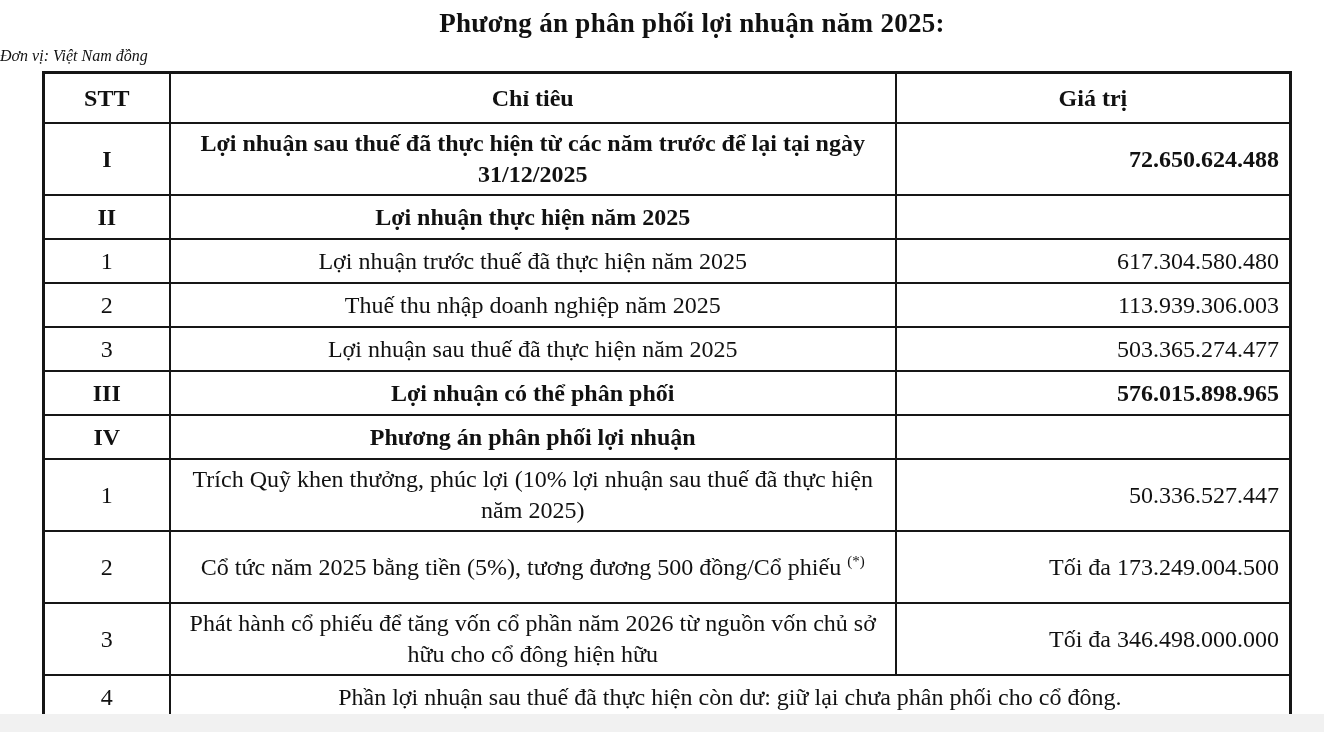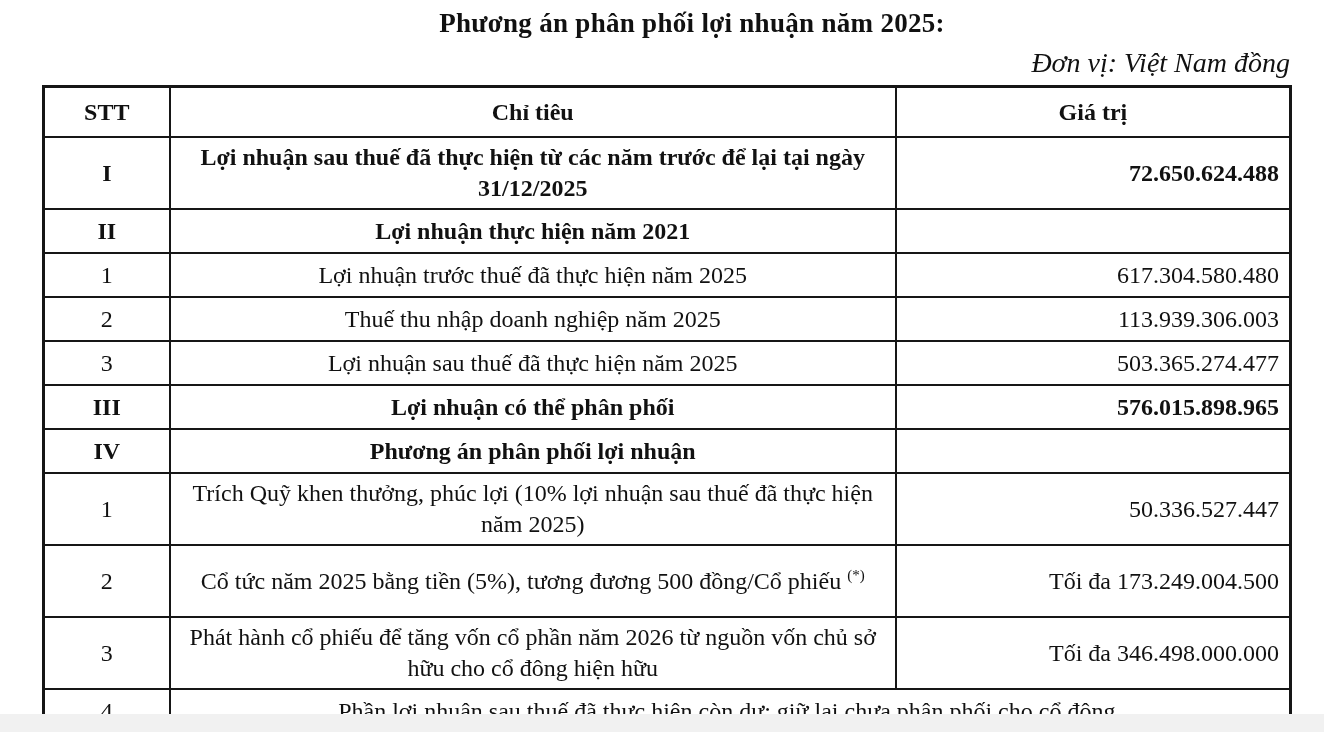--- a/index.html
+++ b/index.html
@@ -18,23 +18,22 @@
   }
   .doc-title {
     text-align: center;
     font-weight: bold;
     font-size: 27px;
     letter-spacing: 0.3px;
     padding-top: 8px;
     margin-left: 60px;
   }
   .unit-note {
-    text-align: right;
     font-style: italic;
-    font-size: 28px;
+    font-size: 16px;
     margin: 8px 34px 6px 0;
   }
   table.profit-table {
     border-collapse: collapse;
     table-layout: fixed;
     margin-left: 42px;
     width: 1250px;
     border: 3px solid #161616;
     font-family: Liberation Serif, serif;
   }
@@ -95,21 +94,21 @@
       </tr>
     </thead>
     <tbody>
       <tr class="bold h-2line">
         <td class="cell-stt">I</td>
         <td class="cell-label">Lợi nhuận sau thuế đã thực hiện từ các năm trước để lại tại ngày 31/12/2025</td>
         <td class="cell-value">72.650.624.488</td>
       </tr>
       <tr class="bold h-1line">
         <td class="cell-stt">II</td>
-        <td class="cell-label">Lợi nhuận thực hiện năm 2021</td>
+        <td class="cell-label">Lợi nhuận thực hiện năm 2025</td>
         <td class="cell-value"></td>
       </tr>
       <tr class="h-1line">
         <td class="cell-stt">1</td>
         <td class="cell-label">Lợi nhuận trước thuế đã thực hiện năm 2025</td>
         <td class="cell-value">617.304.580.480</td>
       </tr>
       <tr class="h-1line">
         <td class="cell-stt">2</td>
         <td class="cell-label">Thuế thu nhập doanh nghiệp năm 2025</td>

